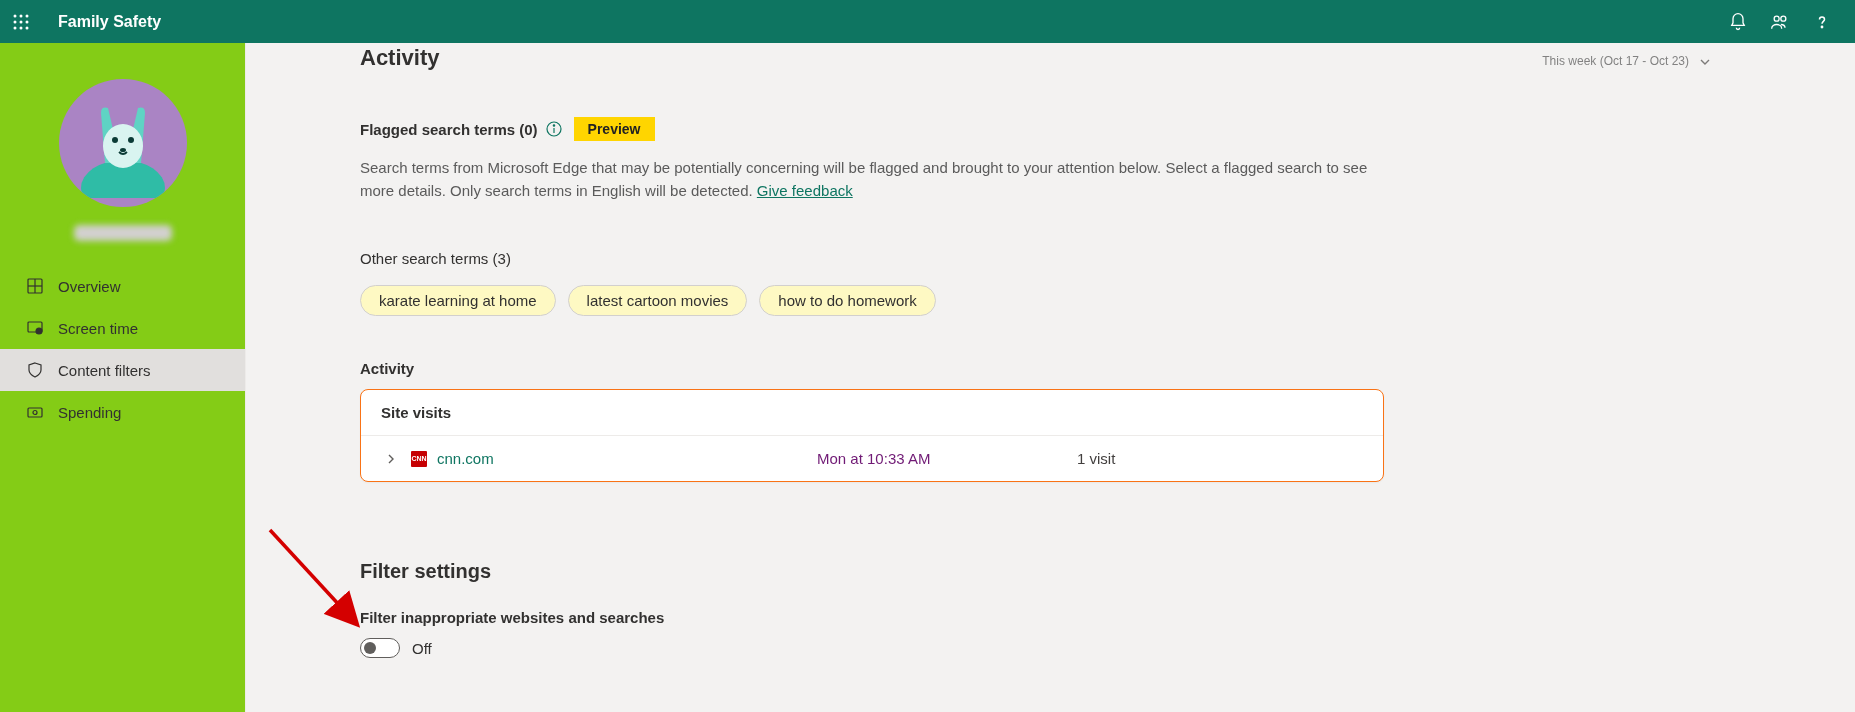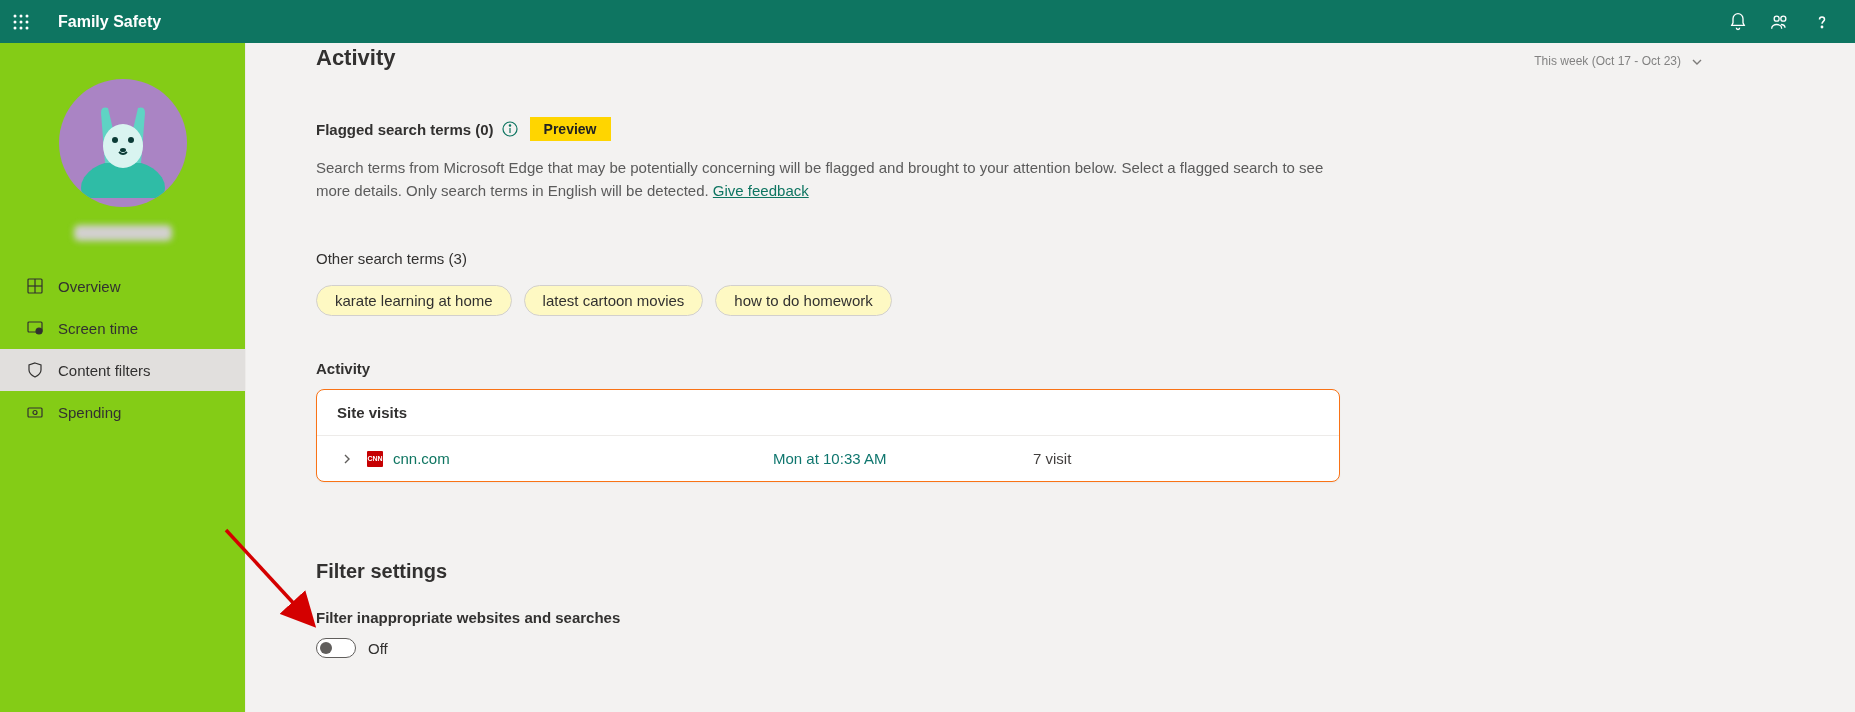--- a/index.html
+++ b/index.html
@@ -11,40 +11,40 @@
     .header .icon-btn { width: 42px; height: 43px; display: flex; align-items: center; justify-content: center; cursor: pointer; }
     .layout { display: flex; }
     .sidebar { width: 246px; background: #84cc16; min-height: calc(712px - 43px); border-right: 1px solid #edebe9; }
     .sidebar .profile { display: flex; flex-direction: column; align-items: center; padding: 36px 0 24px; }
     .avatar { width: 128px; height: 128px; border-radius: 50%; background: #aa84c4; position: relative; overflow: hidden; display: flex; align-items: center; justify-content: center; }
     .profile-name { margin-top: 18px; width: 98px; height: 16px; border-radius: 5px; filter: blur(3px); background: #d2d0cf; }
     .nav { list-style: none; }
     .nav li { display: flex; align-items: center; height: 42px; padding-left: 26px; font-size: 15px; color: #323130; cursor: pointer; }
     .nav li.active { background: #e1dfdd; }
     .nav .nav-icon { width: 18px; height: 18px; margin-right: 14px; display: flex; align-items: center; justify-content: center; }
-    .content { flex: 1; padding: 0 12px 40px 0; margin-left: 70px; position: relative; }
+    .content { flex: 1; padding: 0 4px 40px 0; margin-left: 114px; position: relative; }
     .activity-row { display: flex; align-items: baseline; margin-top: 2px; }
     .activity-title { font-size: 22px; font-weight: 600; color: #323130; }
     .date-range { margin-left: auto; margin-right: 140px; color: #666; font-size: 12px; display: flex; align-items: flex-end; margin-top: 2px; opacity: 0.8; }
     .section-heading { font-size: 15px; font-weight: 600; margin-top: 46px; display: flex; align-items: center; gap: 8px; }
     .info-icon { color: #0e7561; display: inline-flex; }
     .preview-badge { background: #ffd500; color: #222; font-size: 14px; padding: 4px 14px; margin-left: 4px; }
     .description { color: #5b5b5b; font-size: 15px; margin-top: 16px; max-width: 1010px; line-height: 1.5; }
     .description a { color: #0e7561; text-decoration: underline; }
     .other-terms-heading { font-size: 15px; font-weight: 400; margin-top: 48px; }
     .chips { margin-top: 18px; display: flex; gap: 12px; }
     .chip { border: 1px solid #d2d0ce; border-radius: 18px; padding: 6px 18px; font-size: 15px; color: #323130; cursor: pointer; background: #fef9c3; }
     .websites-heading { font-size: 15px; font-weight: 600; margin-top: 44px; }
     .site-card { background: #fff; border: 1px solid #f97316; border-radius: 8px; margin-top: 12px; width: 1024px; box-shadow: 0 1px 2px rgba(0,0,0,0.04); }
     .site-card-header { padding: 14px 20px; font-weight: 600; font-size: 15px; border-bottom: 1px solid #edebe9; }
     .site-row { display: flex; align-items: center; padding: 14px 20px; font-size: 15px; }
     .site-row .expand { color: #605e5c; margin-right: 10px; width: 20px; display: flex; justify-content: center; cursor: pointer; }
     .site-row .favicon { width: 16px; height: 16px; background: #c60002; margin-right: 10px; display: flex; align-items: center; justify-content: center; color: #fff; font-size: 7px; font-weight: bold; border-radius: 1px; }
     .site-row .domain { color: #0e7561; width: 380px; }
-    .site-row .timestamp { color: #0f766e; width: 260px; }
+    .site-row .timestamp { color: #701a75; width: 260px; }
     .site-row .visits { color: #423f3e; }
     .filter-heading { font-size: 20px; font-weight: 600; margin-top: 78px; }
     .filter-sub { font-size: 15px; font-weight: 600; margin-top: 26px; }
     .toggle-row { display: flex; align-items: center; margin-top: 12px; gap: 12px; }
     .toggle { width: 40px; height: 20px; border-radius: 10px; border: 1px solid #605e5c; background: #fff; position: relative; cursor: pointer; }
     .toggle .knob { width: 12px; height: 12px; background: #605e5c; border-radius: 50%; position: absolute; top: 3px; left: 3px; }
     .toggle-label { font-size: 15px; color: #323130; }
     .arrow { position: absolute; top: 482px; left: -95px; pointer-events: none; }
   </style>
 </head>
@@ -185,21 +185,21 @@
       <div class="site-card-header">Site visits</div>
       <div class="site-row">
         <div class="expand">
           <svg width="10" height="10" viewBox="0 0 10 10">
               <path d="M3 1 L7 5 L3 9" fill="none" stroke="#605e5c" stroke-width="1.4"></path>
             </svg>
         </div>
         <div class="favicon">CNN</div>
         <div class="domain">cnn.com</div>
         <div class="timestamp">Mon at 10:33 AM</div>
-        <div class="visits">7 visit</div>
+        <div class="visits">1 visit</div>
       </div>
     </div>
 
     <div class="filter-heading">Filter settings</div>
     <div class="filter-sub">Filter inappropriate websites and searches</div>
     <div class="toggle-row">
       <div class="toggle">
           <div class="knob"></div>
         </div>
       <div class="toggle-label">Off</div>

